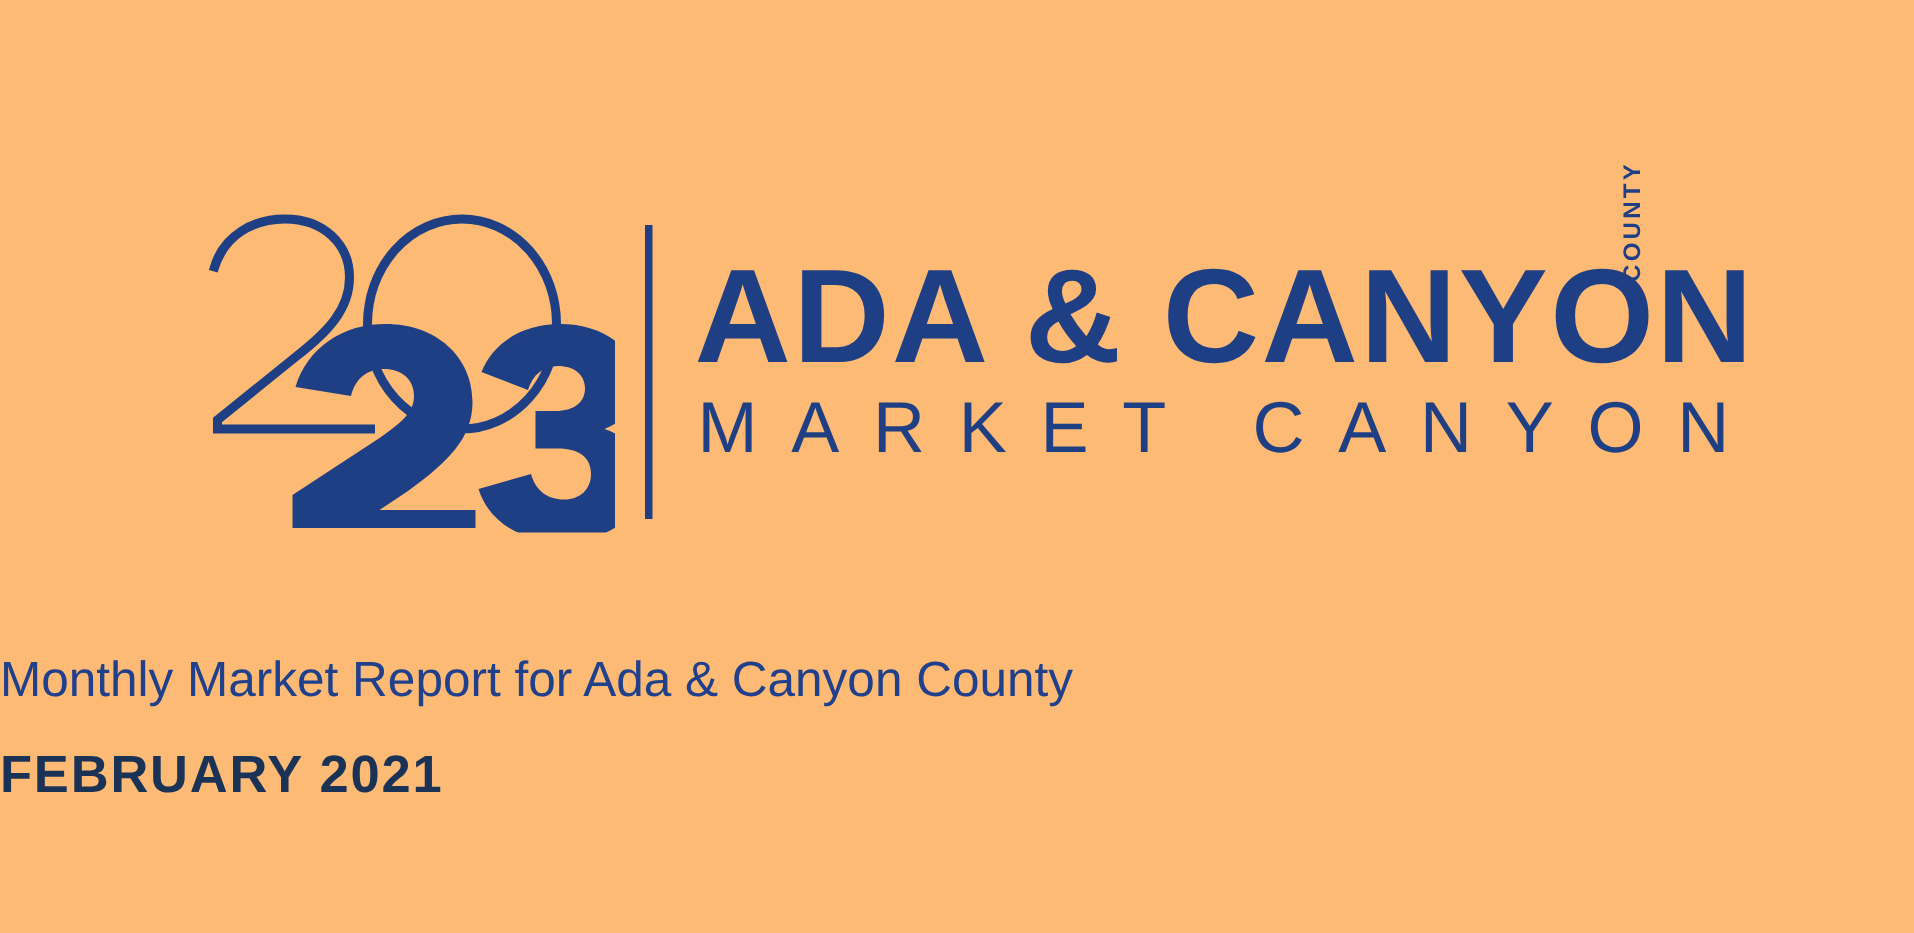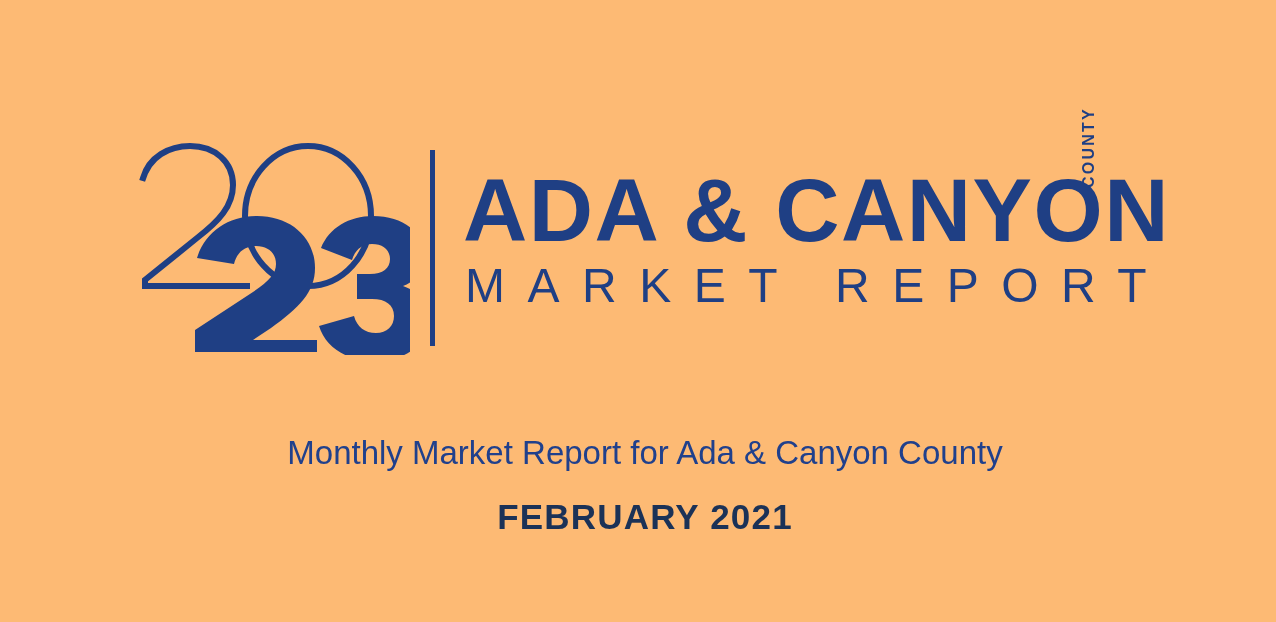--- a/index.html
+++ b/index.html
@@ -93,22 +93,21 @@
     color: #1f3f84;
     white-space: nowrap;
   }
 
   
   .caption-block {
     position: absolute;
     left: 0;
     top: 432px;
     width: 1250px;
-    text-align: center;
-    margin-left: 20px;
+    text-align: left;
   }
 
   .caption-subtitle {
     font-size: 33px;
     line-height: 42px;
     font-weight: 400;
     color: #20408c;
     letter-spacing: 0px;
   }
 
@@ -145,21 +144,21 @@
                  L222 159 L222 134 L235 134 C248 134, 255 128, 255 119 C255 110, 248 104, 237 104
                  C227 104, 220 110, 217 120 Z" fill="#1f3f84"></path>
       </svg>
     </div>
 
     <div class="logo-divider"></div>
 
     <div class="logo-text-block">
       <div class="logo-line-main">ADA &amp; CANYON</div>
       <div class="logo-county">COUNTY</div>
-      <div class="logo-line-sub">MARKET REPORT</div>
+      <div class="logo-line-sub">MARKET CANYON</div>
     </div>
 
   </div>
 
   <div class="caption-block">
     <div class="caption-subtitle">Monthly Market Report for Ada &amp; Canyon County</div>
     <div class="caption-date">FEBRUARY 2021</div>
   </div>
 
 </div>

